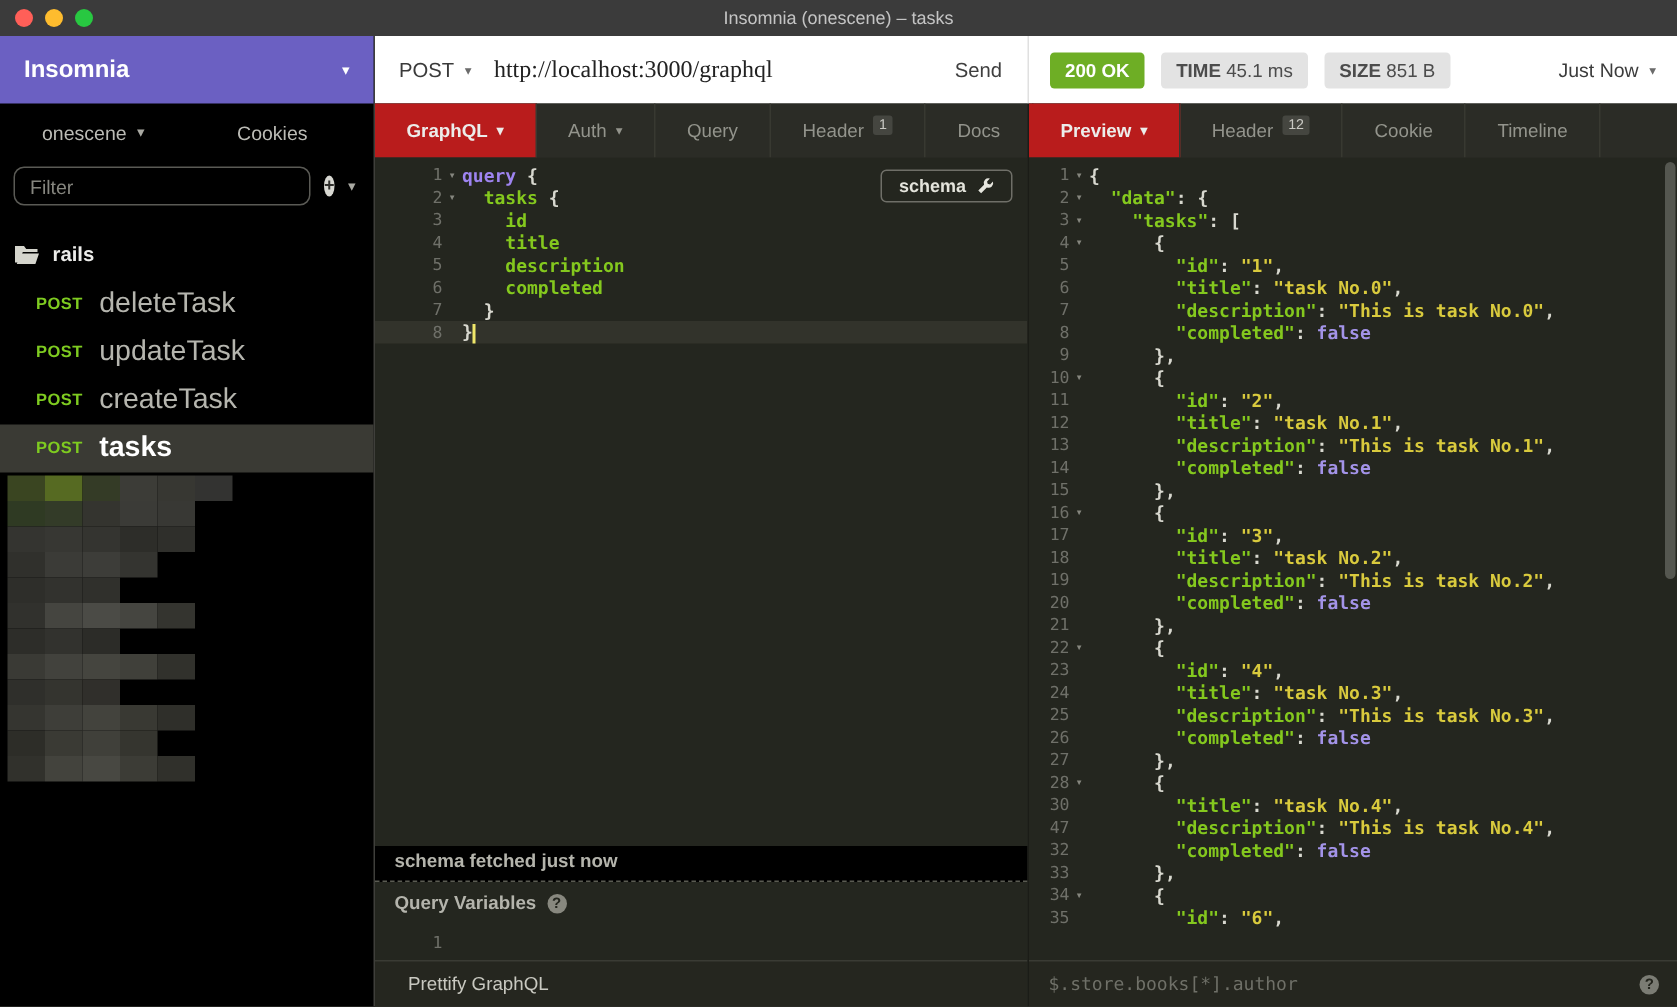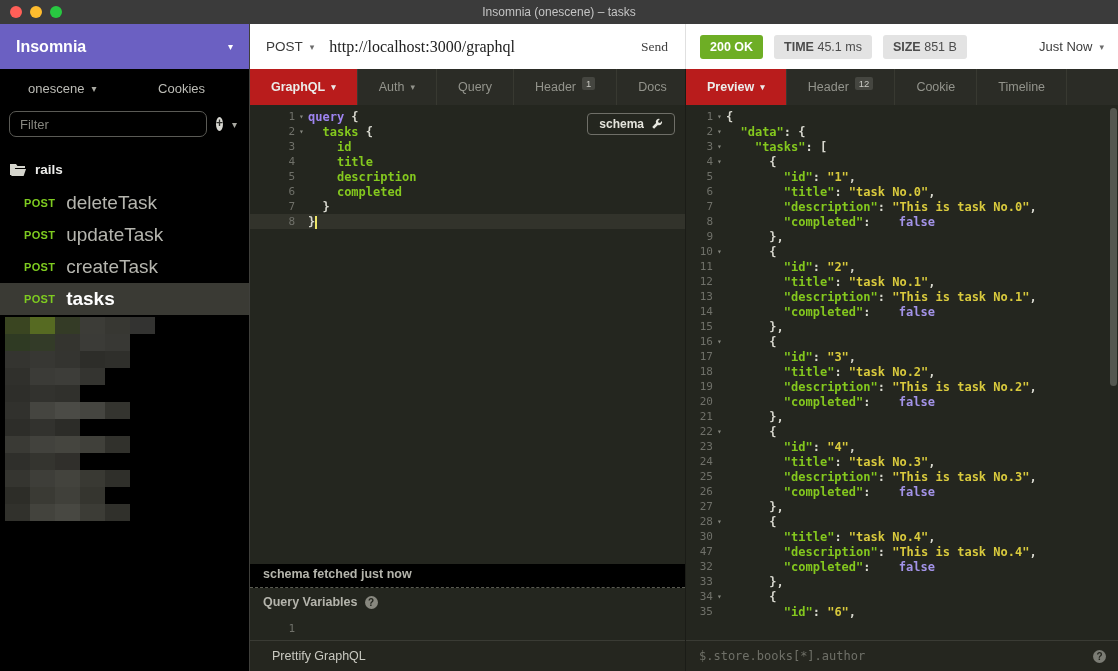--- a/index.html
+++ b/index.html
@@ -43,21 +43,21 @@
   .redacted-row { display:flex; height:17px; }
   .redacted-row i { width:25px; height:17px; display:block; }
 
   
   .main { flex:1; display:flex; flex-direction:column; }
   .topbar { height:45px; display:flex; background:#ffffff; }
   .topbar-left { width:435px; display:flex; align-items:center; padding:0 17px 0 16px; }
   .method-select { display:flex; align-items:center; gap:7px; cursor:pointer; color:#3a3a3a; font-size:13.5px; }
   .method-select .chev { color:#6b6b6b; font-size:9px; }
   .url-input { flex:1; border:none; outline:none; margin-left:15px; font-size:16px; color:#222222; font-family:Liberation Serif, serif; background:transparent; }
-  .send-btn { color:#3f3f3f; font-size:13.5px; cursor:pointer; background:none; border:none; font-family:Liberation Serif, serif; }
+  .send-btn { color:#3f3f3f; font-size:13.5px; cursor:pointer; background:none; border:none; font-family:Liberation Sans, sans-serif; }
   .topbar-right { flex:1; border-left:1px solid #e0e0e0; display:flex; align-items:center; padding:0 14px; gap:11px; }
   .badge { font-size:12.5px; padding:5px 10px; border-radius:3px; white-space:nowrap; }
   .badge-status { background:#6eae25; color:#ffffff; font-weight:bold; }
   .badge-meta { background:#e3e3e3; color:#4c4c4c; }
   .badge-meta b { font-weight:bold; }
   .history-select { margin-left:auto; display:flex; align-items:center; gap:7px; cursor:pointer; color:#3c3c3c; font-size:13px; }
   .history-select .chev { color:#6b6b6b; font-size:9px; }
 
   
   .content { flex:1; display:flex; min-height:0; }
@@ -76,21 +76,21 @@
   .code-line.active { background:#32332b; }
   .gutter { text-align:right; color:#6f7069; font-size:11px; flex-shrink:0; }
   .req-gutter { width:45px; }
   .res-gutter { width:27px; }
   .fold { width:13px; font-size:8px; color:#85867e; text-align:center; flex-shrink:0; }
   .code { font-size:12px; font-weight:bold; }
   .tk-kw { color:#9e84f0; }
   .tk-fld { color:#84c81e; }
   .tk-key { color:#84c81e; }
   .tk-str { color:#d9ca3d; }
-  .tk-bool { color:#a393e8;margin-left:21px; }
+  .tk-bool { color:#a393e8; }
   .tk-pn { color:#d8d8cf; }
   .cursor { display:inline-block; width:2px; height:13px; background:#efe76a; vertical-align:middle; margin-left:0px; }
 
   .schema-btn { position:absolute; top:8px; right:10px; border:1px solid #6f6f68; border-radius:4px; background:transparent; color:#e4e4dc; font-size:12px; font-weight:bold; padding:3px 11px; display:flex; align-items:center; gap:7px; cursor:pointer; font-family:"Liberation Sans",sans-serif; }
 
   .status-row { height:24px; background:#000000; border-bottom:1px dashed #5a5b52; display:flex; align-items:center; padding:0 13px 4px; flex-shrink:0; }
   .status-row span { color:#b4b4ac; font-size:12.5px; font-weight:bold; }
   .vars-header { height:28px; background:#24261f; display:flex; align-items:center; gap:7px; padding:0 13px; flex-shrink:0; }
   .vars-header span.vh-label { color:#b4b4ac; font-size:12.5px; font-weight:bold; }
   .help-dot { width:13px; height:13px; border-radius:50%; background:#88887f; color:#24261f; font-size:10px; font-weight:bold; display:flex; align-items:center; justify-content:center; cursor:pointer; }

